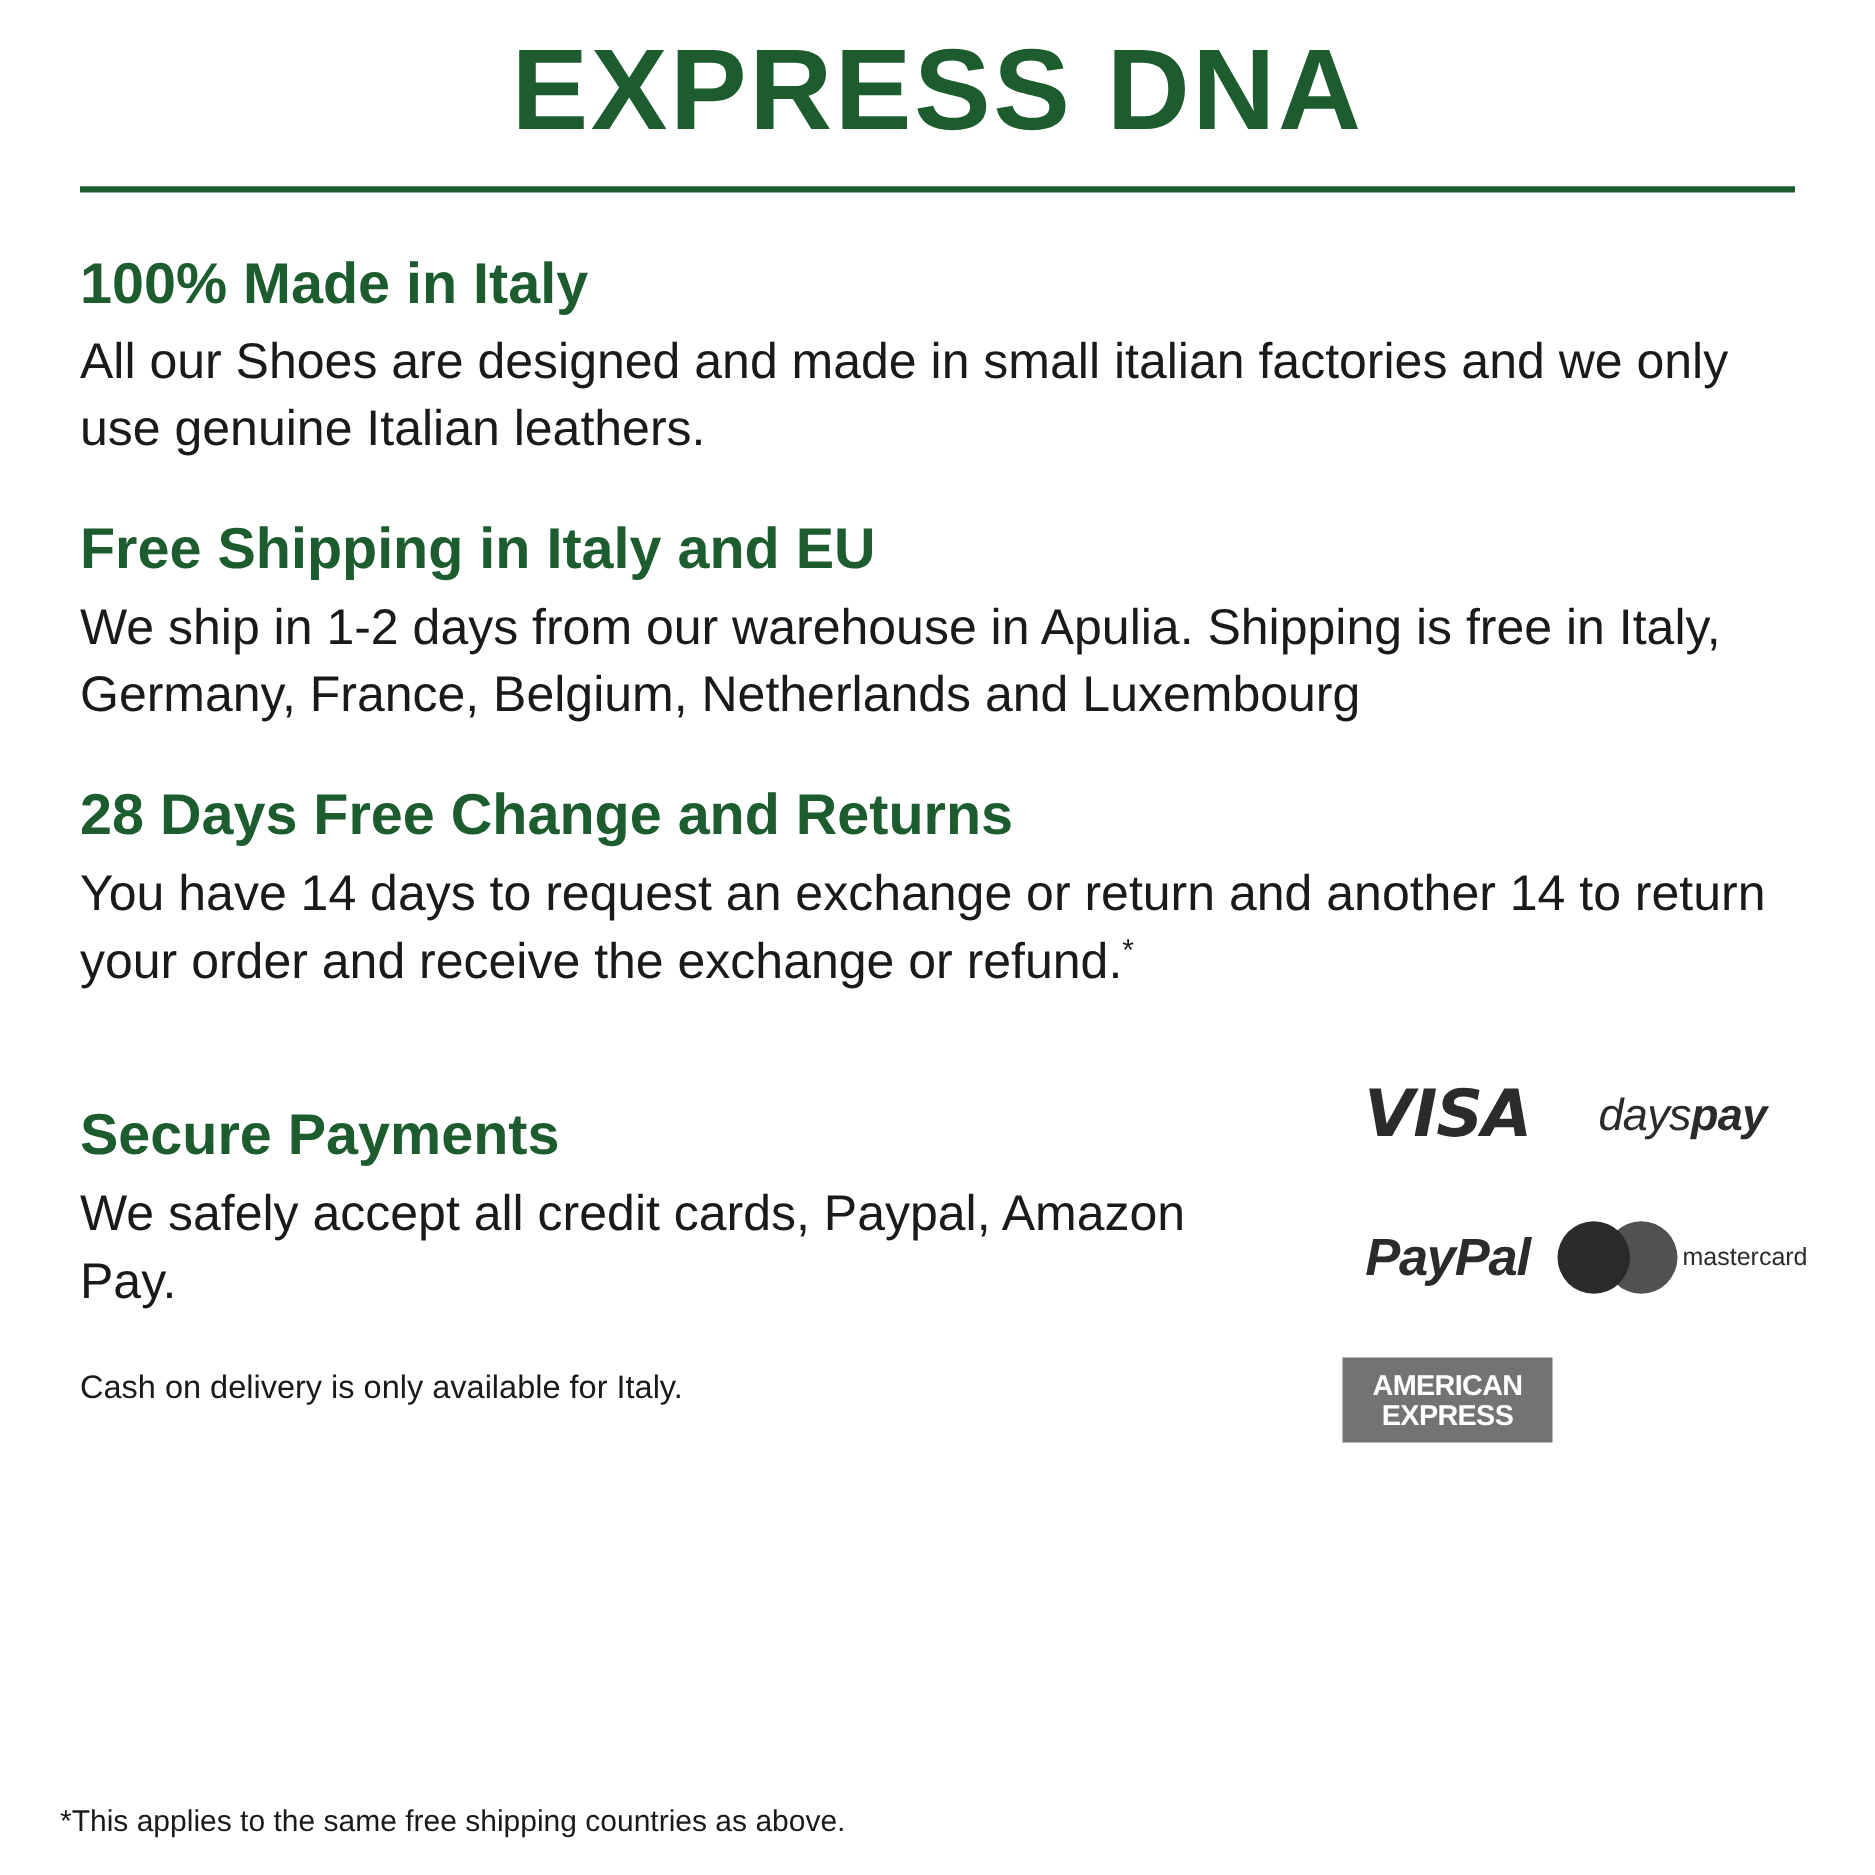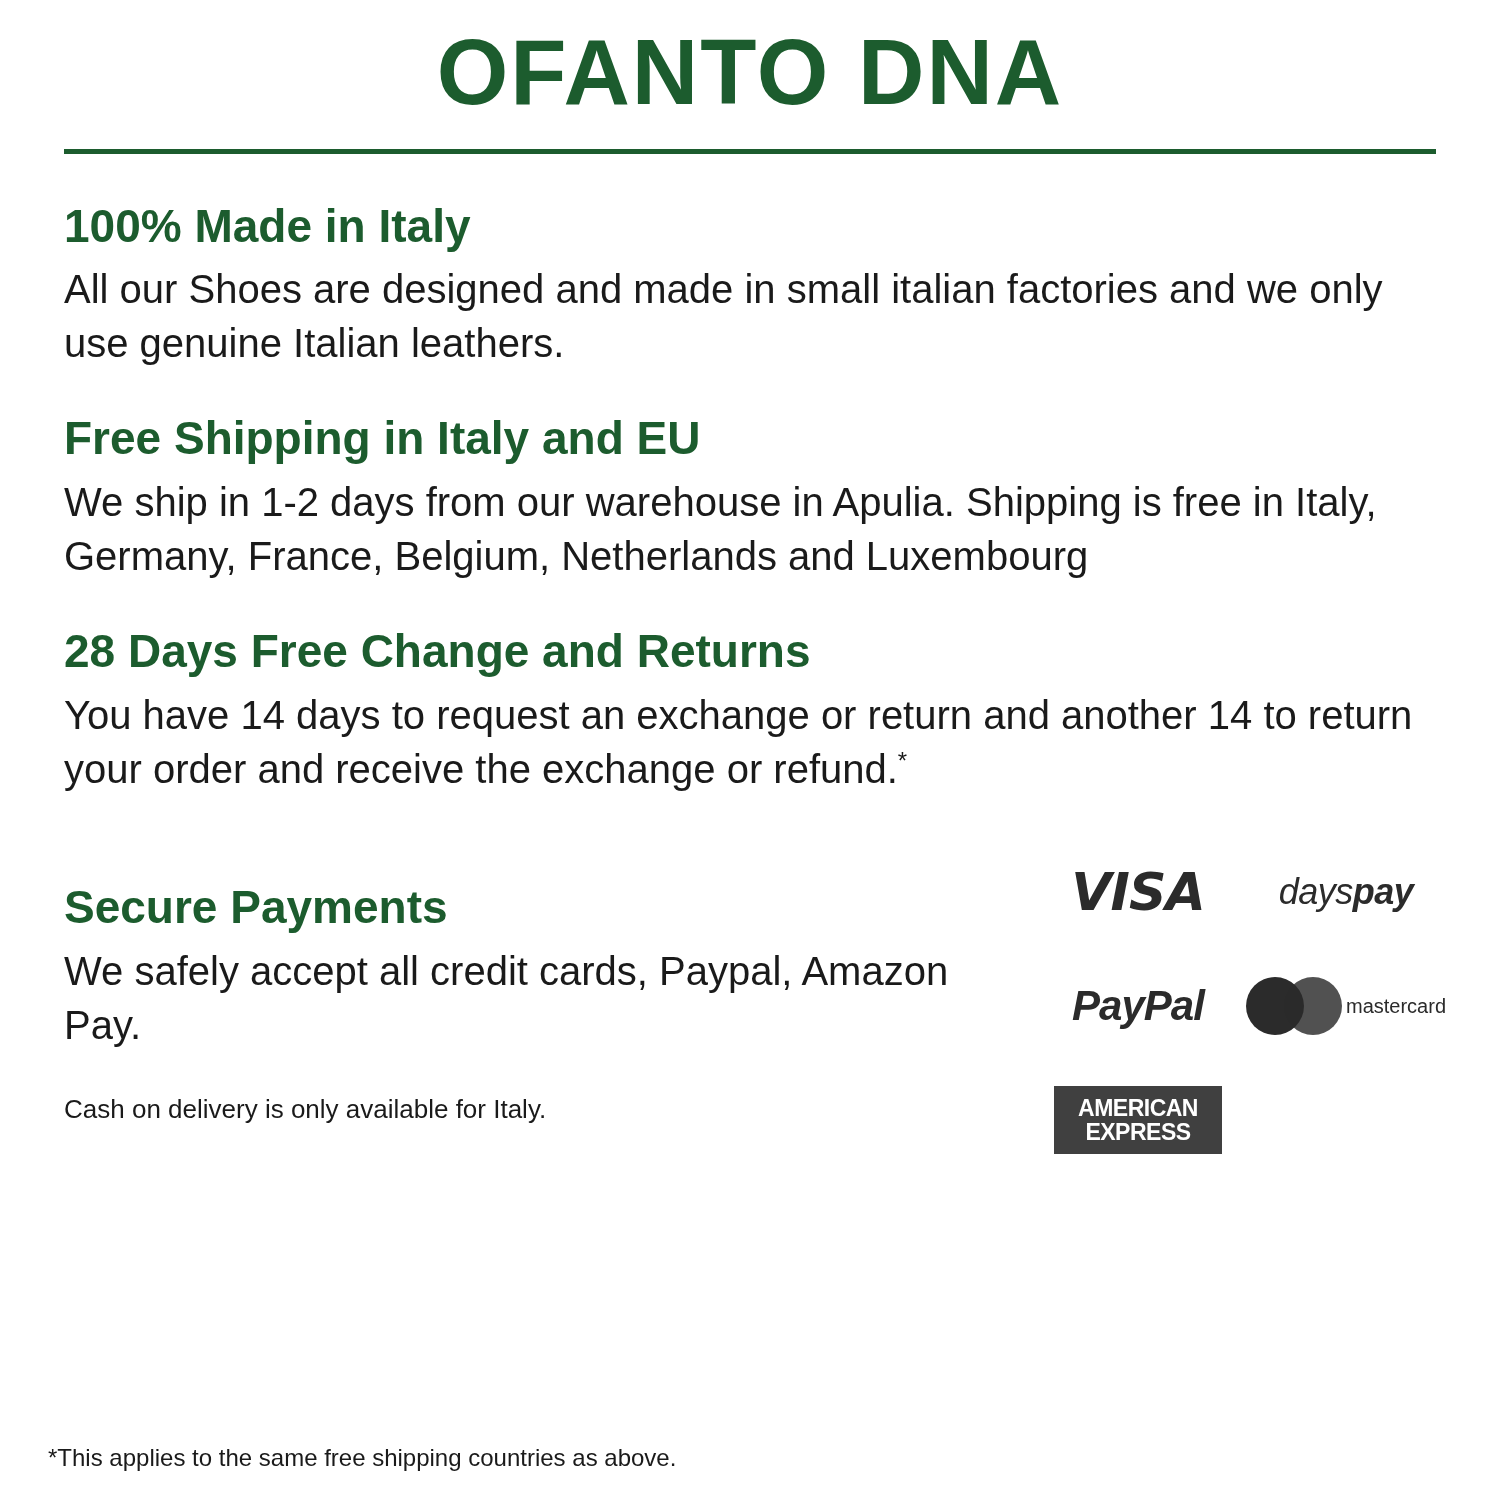--- a/index.html
+++ b/index.html
@@ -72,21 +72,21 @@
     bottom: 28px;
     font-size: 24px;
     color: #1a1a1a;
     font-weight: 350;
   }
   
   .logos {
     display: grid;
     grid-template-columns: 180px 180px;
     grid-auto-rows: 96px;
-    gap: 18px 28px;
+    gap: 18px 8px;
     align-items: center;
     justify-items: center;
     margin-top: 6px;
     flex: 0 0 auto;
   }
   .logo { display: flex; align-items: center; justify-content: center; width: 100%; height: 100%; }
   .visa {
     font-family: "DejaVu Sans", sans-serif;
     font-weight: bold;
     font-style: italic;
@@ -119,37 +119,37 @@
   .mastercard { display: flex; align-items: center; gap: 4px; }
   .mc-circles { position: relative; width: 96px; height: 58px; }
   .mc-circles span {
     position: absolute; top: 0; width: 58px; height: 58px; border-radius: 50%;
     background: #2b2b2b;
   }
   .mc-circles .l { left: 0; }
   .mc-circles .r { right: 0; opacity: 0.82; }
   .mc-label { font-size: 20px; color: #2b2b2b; }
   .amex {
-    background: #404040;
+    background: #737373;
     color: #ffffff;
     font-weight: bold;
     font-size: 23px;
     line-height: 1.05;
     text-align: center;
     padding: 10px 8px;
     letter-spacing: -0.5px;
     width: 168px;
   }
 </style>
 </head>
 <body>
 
 <div class="page">
 
-  <h1 class="brand-title">OFANTO DNA</h1>
+  <h1 class="brand-title">EXPRESS DNA</h1>
   <div class="rule"></div>
 
   <div class="section">
     <h2>100% Made in Italy</h2>
     <p>All our Shoes are designed and made in small italian factories and we only use genuine Italian leathers.</p>
   </div>
 
   <div class="section">
     <h2>Free Shipping in Italy and EU</h2>
     <p>We ship in 1-2 days from our warehouse in Apulia. Shipping is free in Italy, Germany, France, Belgium, Netherlands and Luxembourg</p>

